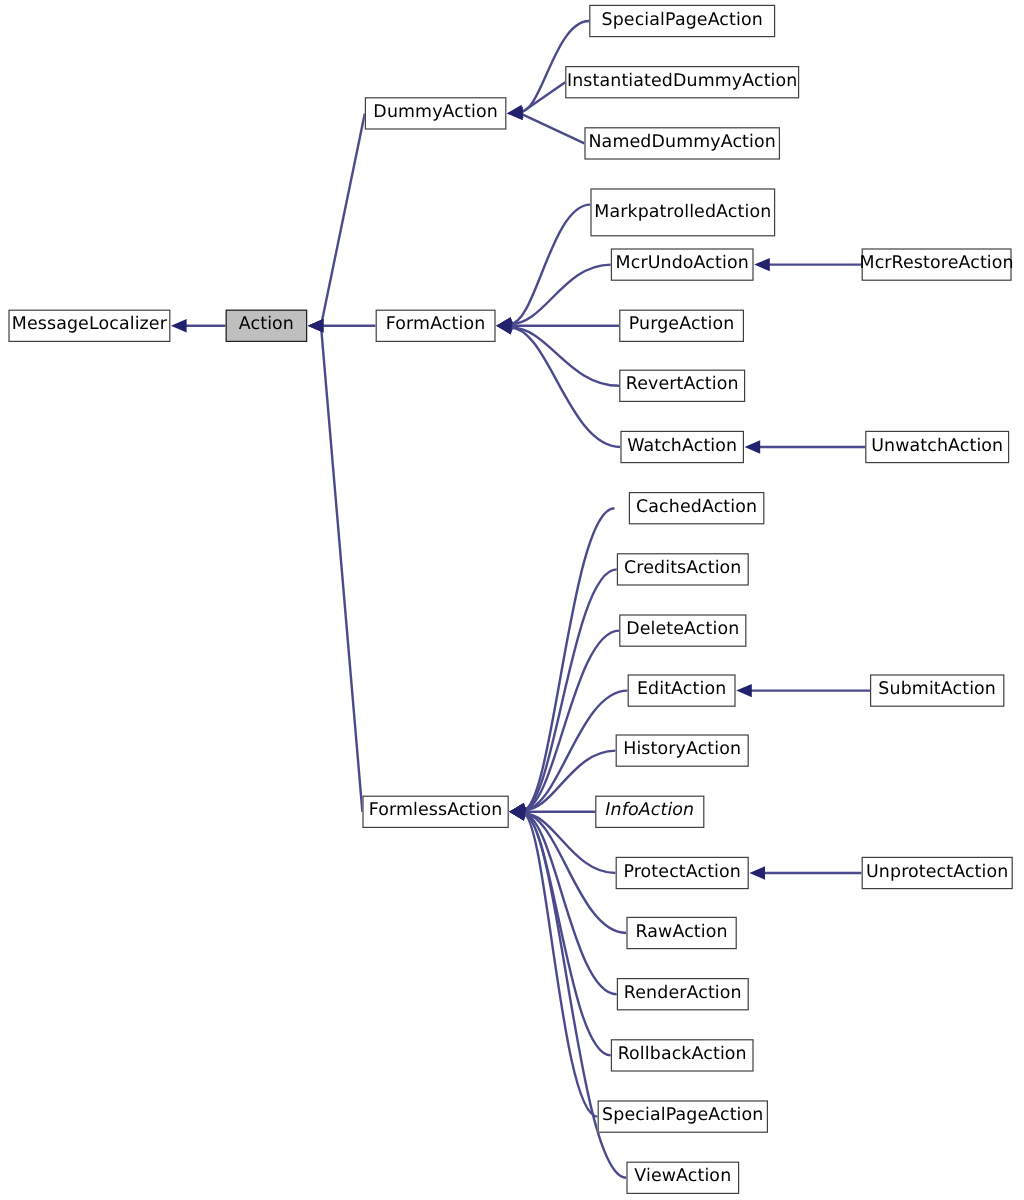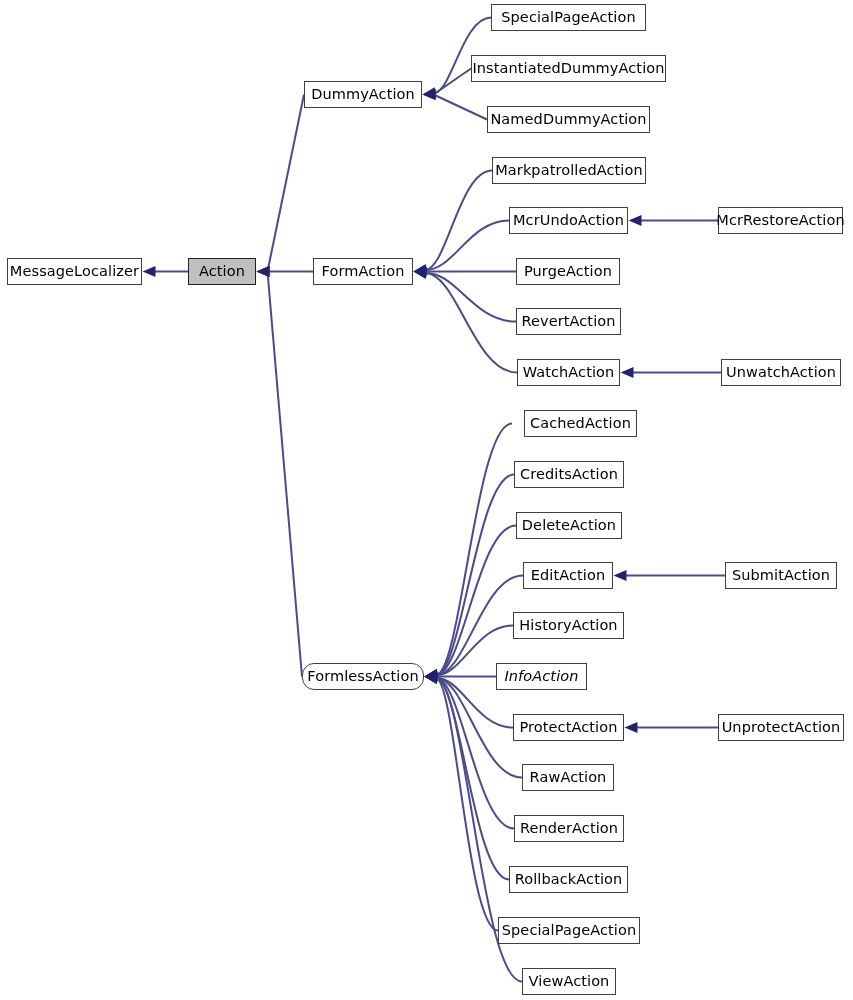--- a/index.html
+++ b/index.html
@@ -181,42 +181,42 @@
       </div>
       <div class="node" style="left: 471px; top: 55px; width: 195px; height: 27px;">
         <span class="node-label">InstantiatedDummyAction</span>
       </div>
       <div class="node" style="left: 487px; top: 106px; width: 163px; height: 27px;">
         <span class="node-label">NamedDummyAction</span>
       </div>
       <div class="node" style="left: 313px; top: 258px; width: 100px; height: 27px;">
         <span class="node-label">FormAction</span>
       </div>
-      <div class="node" style="left: 492px; top: 157px; width: 154px; height: 27px;">
+      <div class="node" style="left: 492px; top: 157px; width: 154px; height: 40px;">
         <span class="node-label">MarkpatrolledAction</span>
       </div>
       <div class="node" style="left: 509px; top: 207px; width: 119px; height: 27px;">
         <span class="node-label">McrUndoAction</span>
       </div>
       <div class="node" style="left: 718px; top: 207px; width: 125px; height: 27px;">
         <span class="node-label">McrRestoreAction</span>
       </div>
       <div class="node" style="left: 516px; top: 258px; width: 104px; height: 27px;">
         <span class="node-label">PurgeAction</span>
       </div>
       <div class="node" style="left: 516px; top: 308px; width: 105px; height: 27px;">
         <span class="node-label">RevertAction</span>
       </div>
       <div class="node" style="left: 517px; top: 359px; width: 103px; height: 27px;">
         <span class="node-label">WatchAction</span>
       </div>
       <div class="node" style="left: 721px; top: 359px; width: 120px; height: 27px;">
         <span class="node-label">UnwatchAction</span>
       </div>
-      <div class="node" style="left: 302px; top: 663px; width: 122px; height: 27px; border-radius: 12px;">
+      <div class="node" style="left: 302px; top: 663px; width: 122px; height: 27px;">
         <span class="node-label">FormlessAction</span>
       </div>
       <div class="node" style="left: 512px; top: 410px; width: 113px; height: 27px; margin-left: 12px;">
         <span class="node-label">CachedAction</span>
       </div>
       <div class="node" style="left: 514px; top: 461px; width: 110px; height: 27px;">
         <span class="node-label">CreditsAction</span>
       </div>
       <div class="node" style="left: 516px; top: 512px; width: 106px; height: 27px;">
         <span class="node-label">DeleteAction</span>

